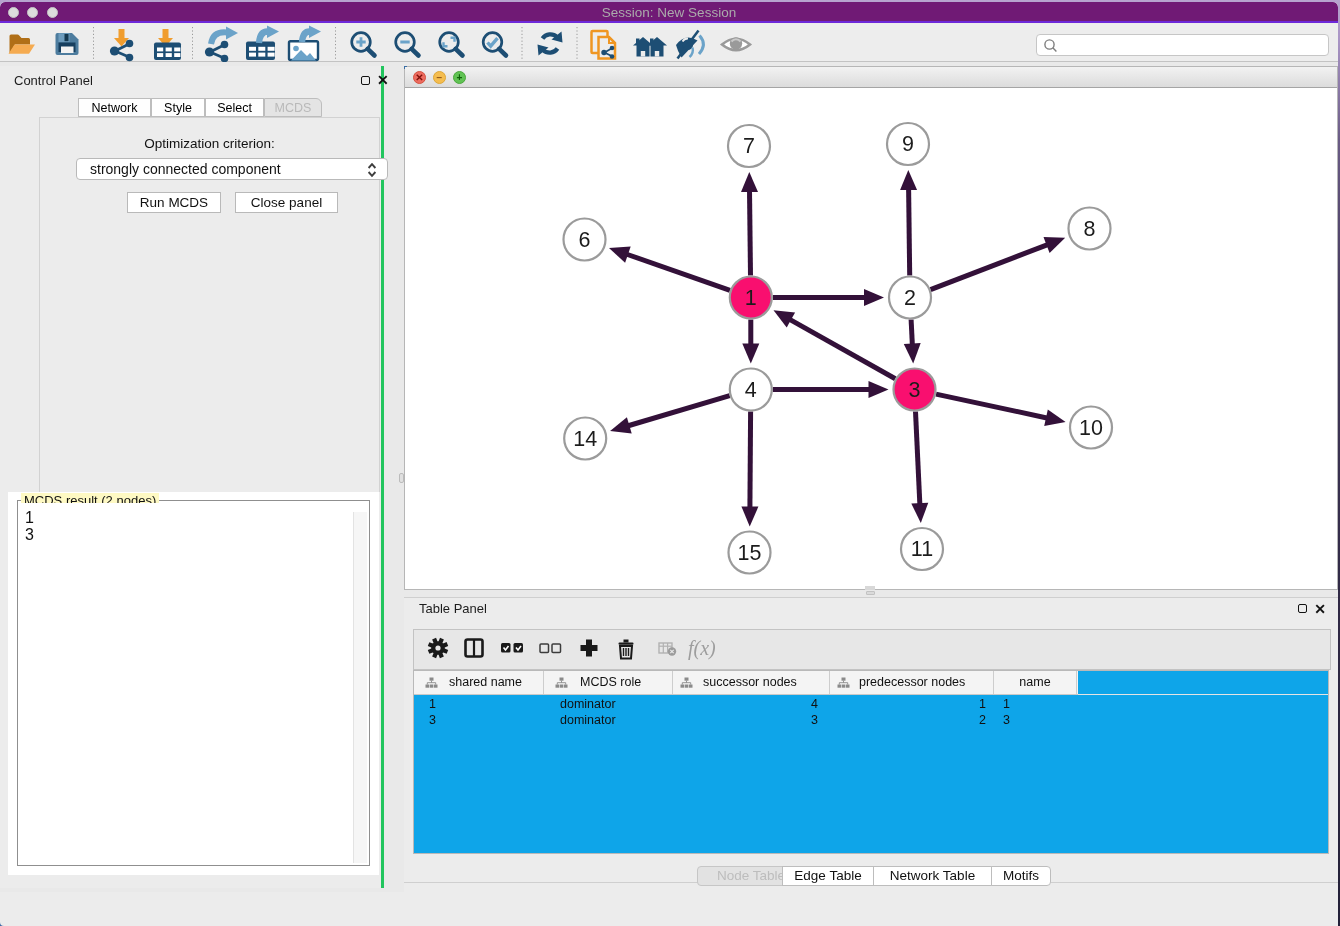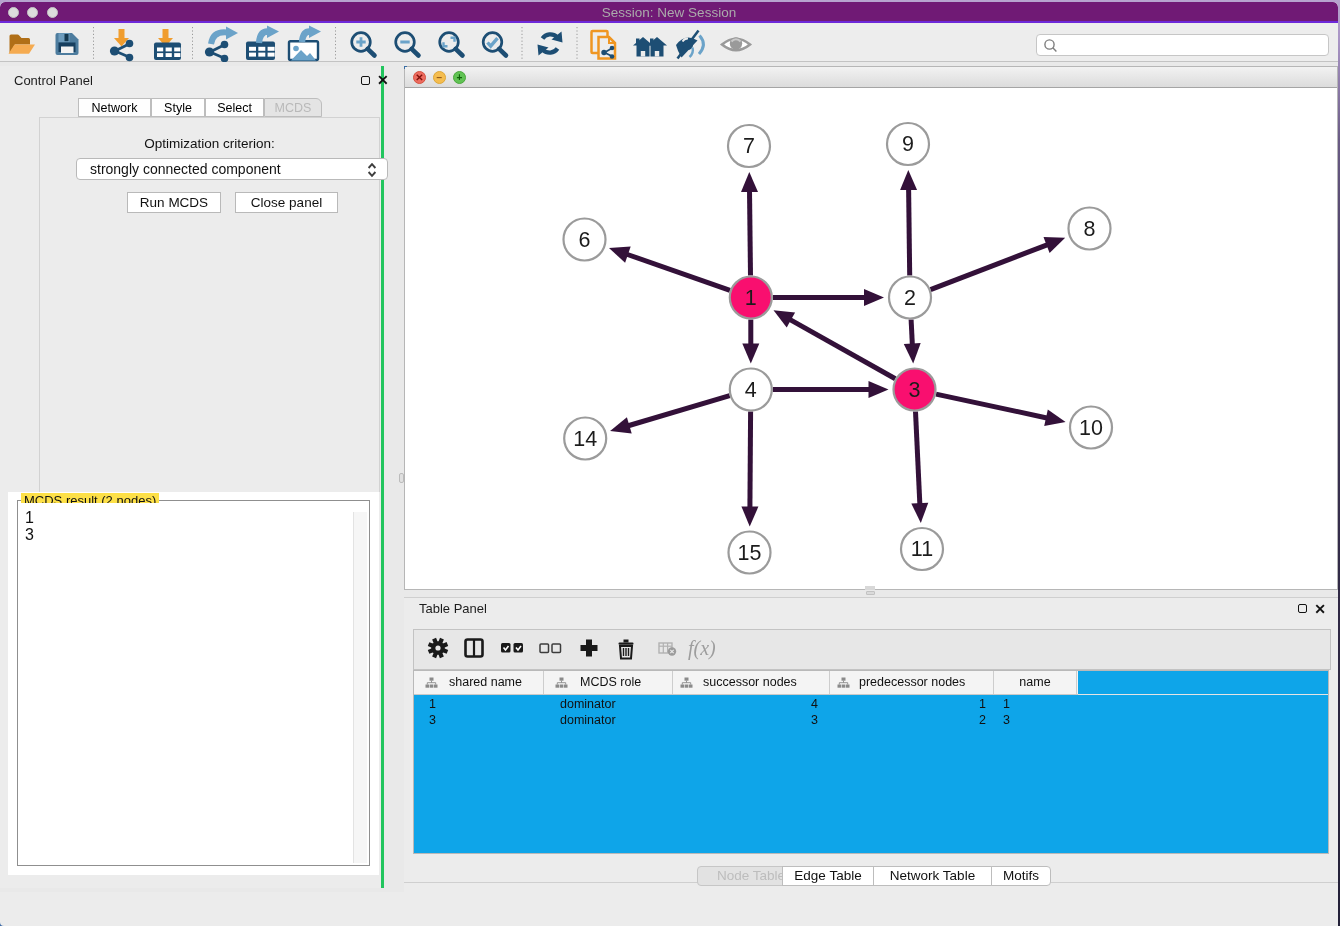--- a/index.html
+++ b/index.html
@@ -37,21 +37,21 @@
 #optlabel { position:absolute; left:0; right:0; top:18px; text-align:center;
   font-size:13.5px; color:#111; }
 #dropdown { position:absolute; left:36px; top:40px; width:312px; height:22px;
   background:#fff; border:1px solid #b9b9b9; border-radius:4px;
   font-size:14px; color:#111; line-height:20px; padding-left:13px; }
 .btn { position:absolute; top:74px; height:21px; background:#fff; border:1px solid #b9b9b9;
   border-radius:0; font-size:13.5px; color:#111; text-align:center; line-height:19px; }
 #whitepane { position:absolute; left:8px; right:2px; top:426px; bottom:13px; background:#fff; }
 #fieldset { position:absolute; left:9px; right:9px; top:8px; bottom:9px;
   border:1px solid #8f8f8f; }
-#fslegend { position:absolute; left:3px; top:-8px; background:#fde047; padding:0 3px;
+#fslegend { position:absolute; left:3px; top:-8px; background:#fef9c3; padding:0 3px;
   font-size:13px; color:#111; }
 #fstext { position:absolute; left:2px; top:2px; right:16px; bottom:2px; background:#fff;
   font-size:16px; color:#111; line-height:17.4px; padding:6px 0 0 5px; }
 #fsscroll { position:absolute; right:2px; top:11px; width:14px; bottom:2px;
   background:#f6f6f6; border-left:1px solid #e3e3e3; }
 
 #vsplit { position:absolute; left:393px; top:4px; width:11px; bottom:4px; background:#e9e9e9; }
 #vgrip { position:absolute; left:6px; top:407px; width:5px; height:10px;
   background:#e0e0e0; border:1px solid #bbb; border-radius:2px; }
 

